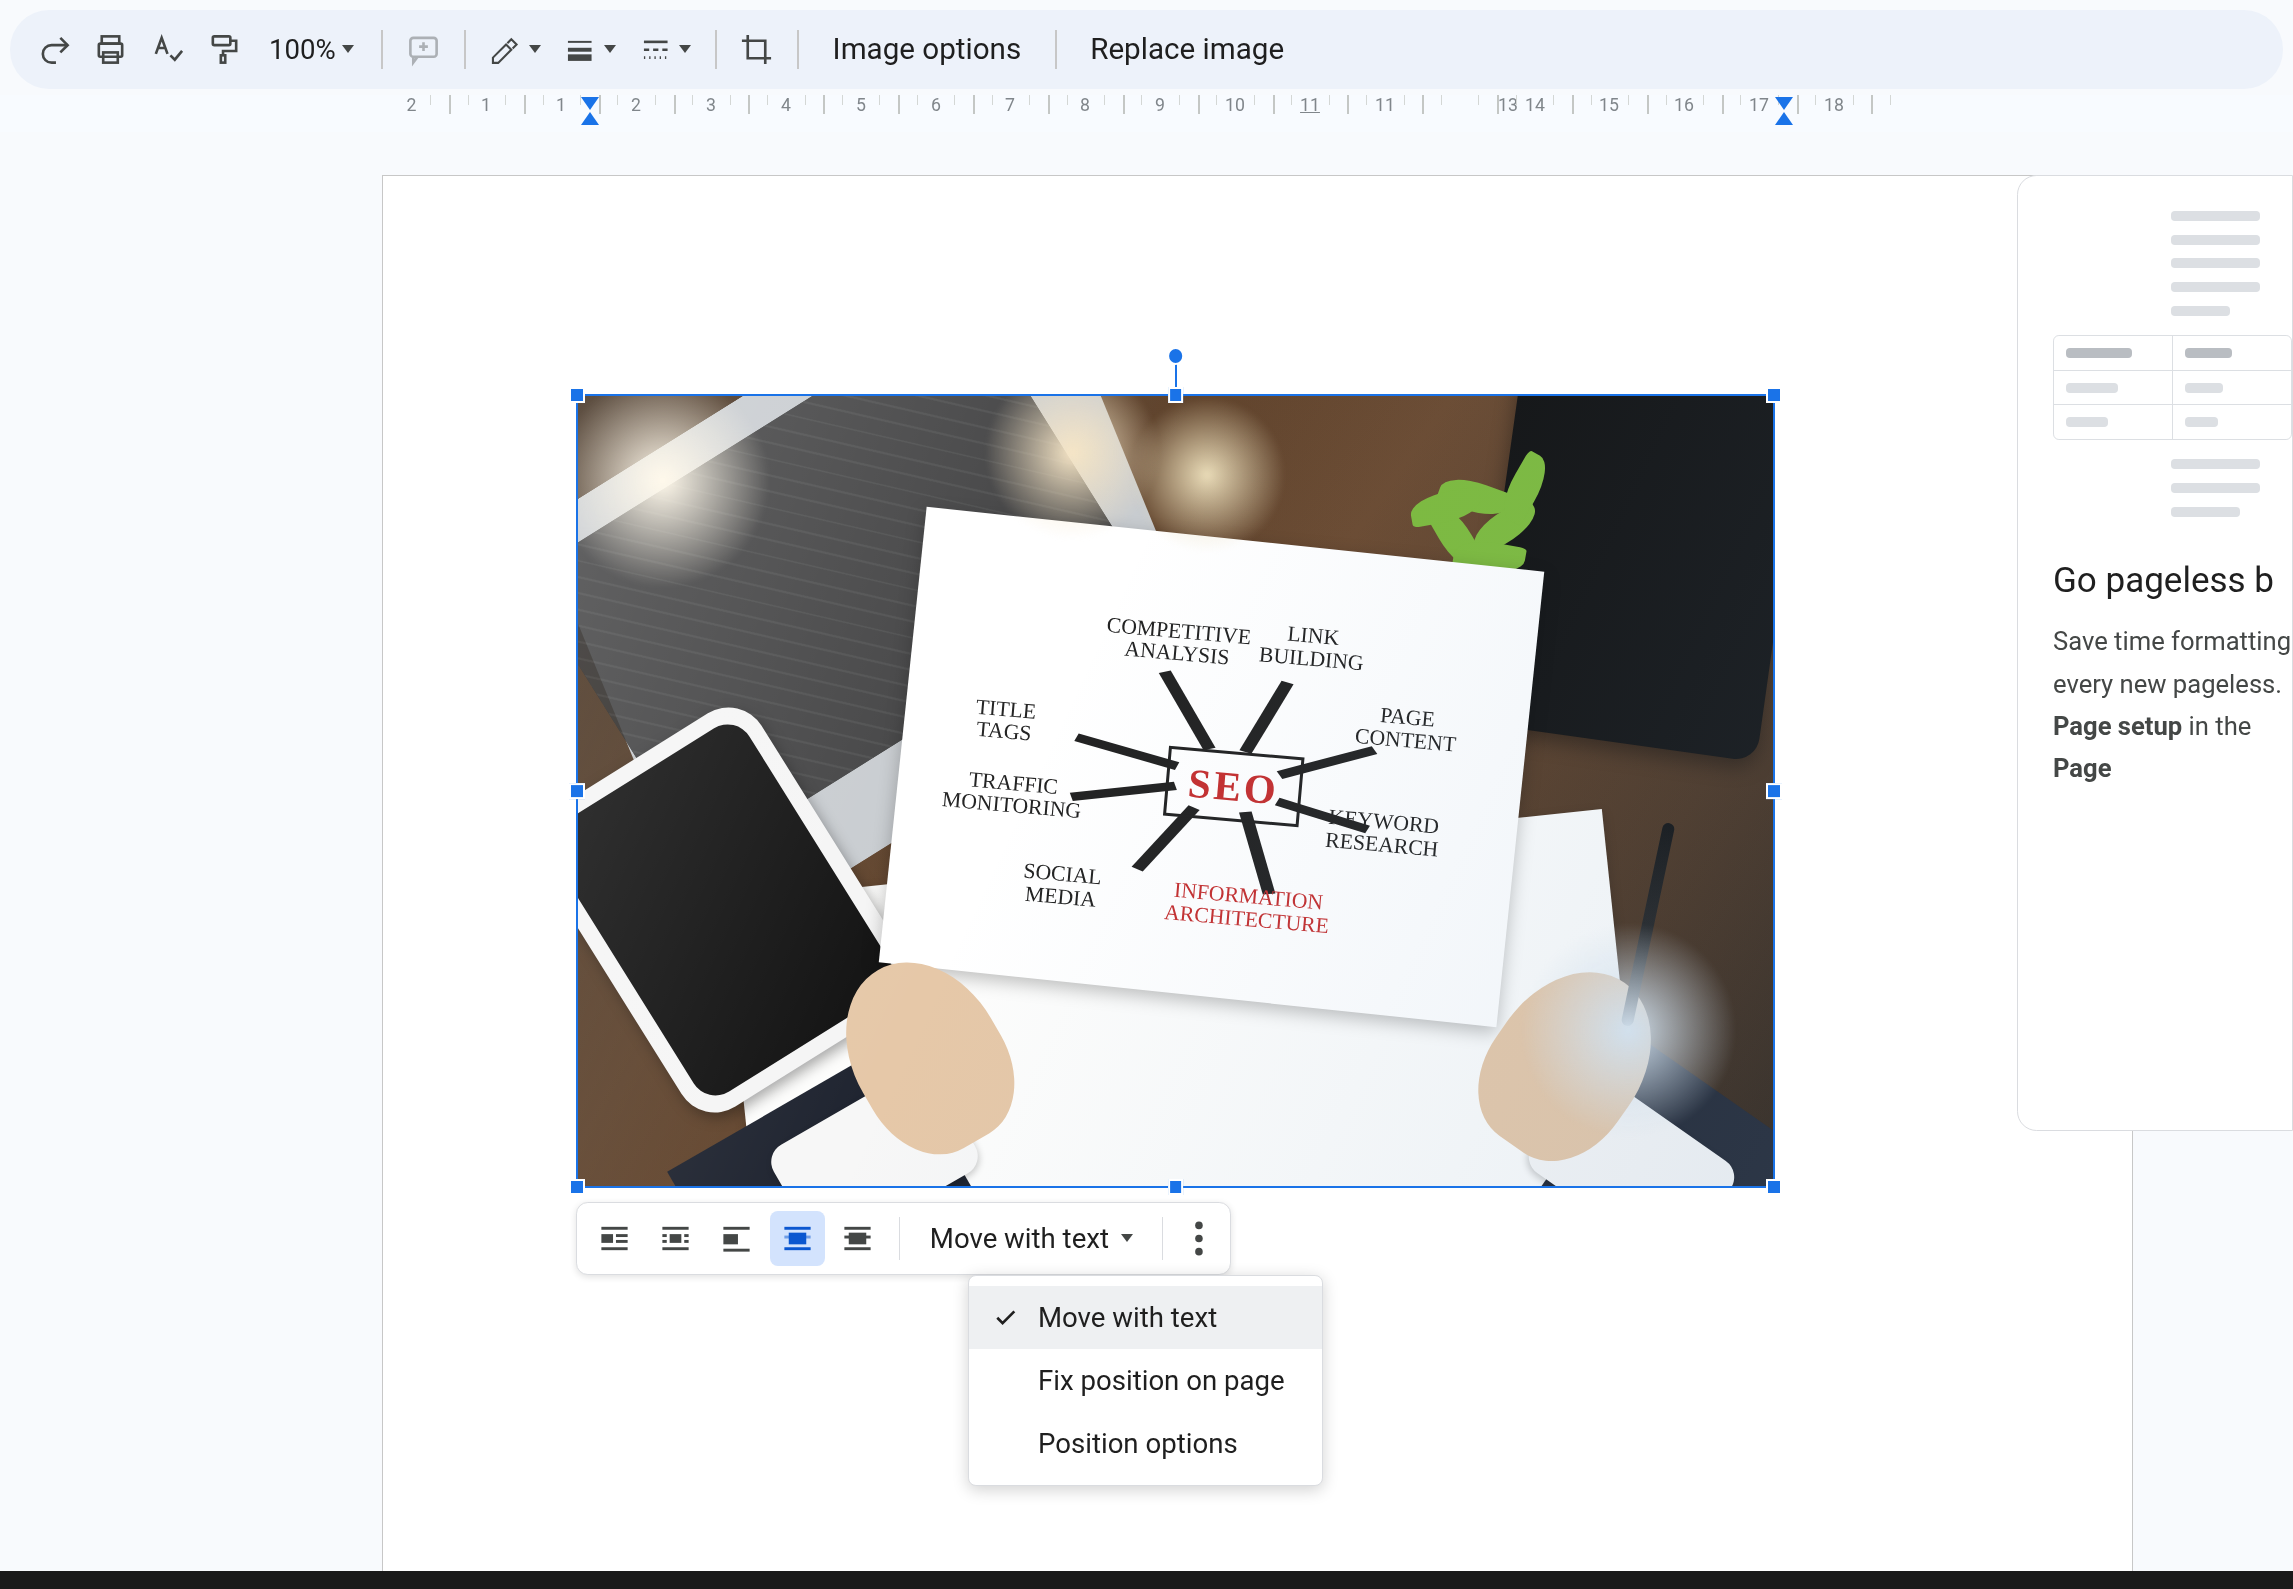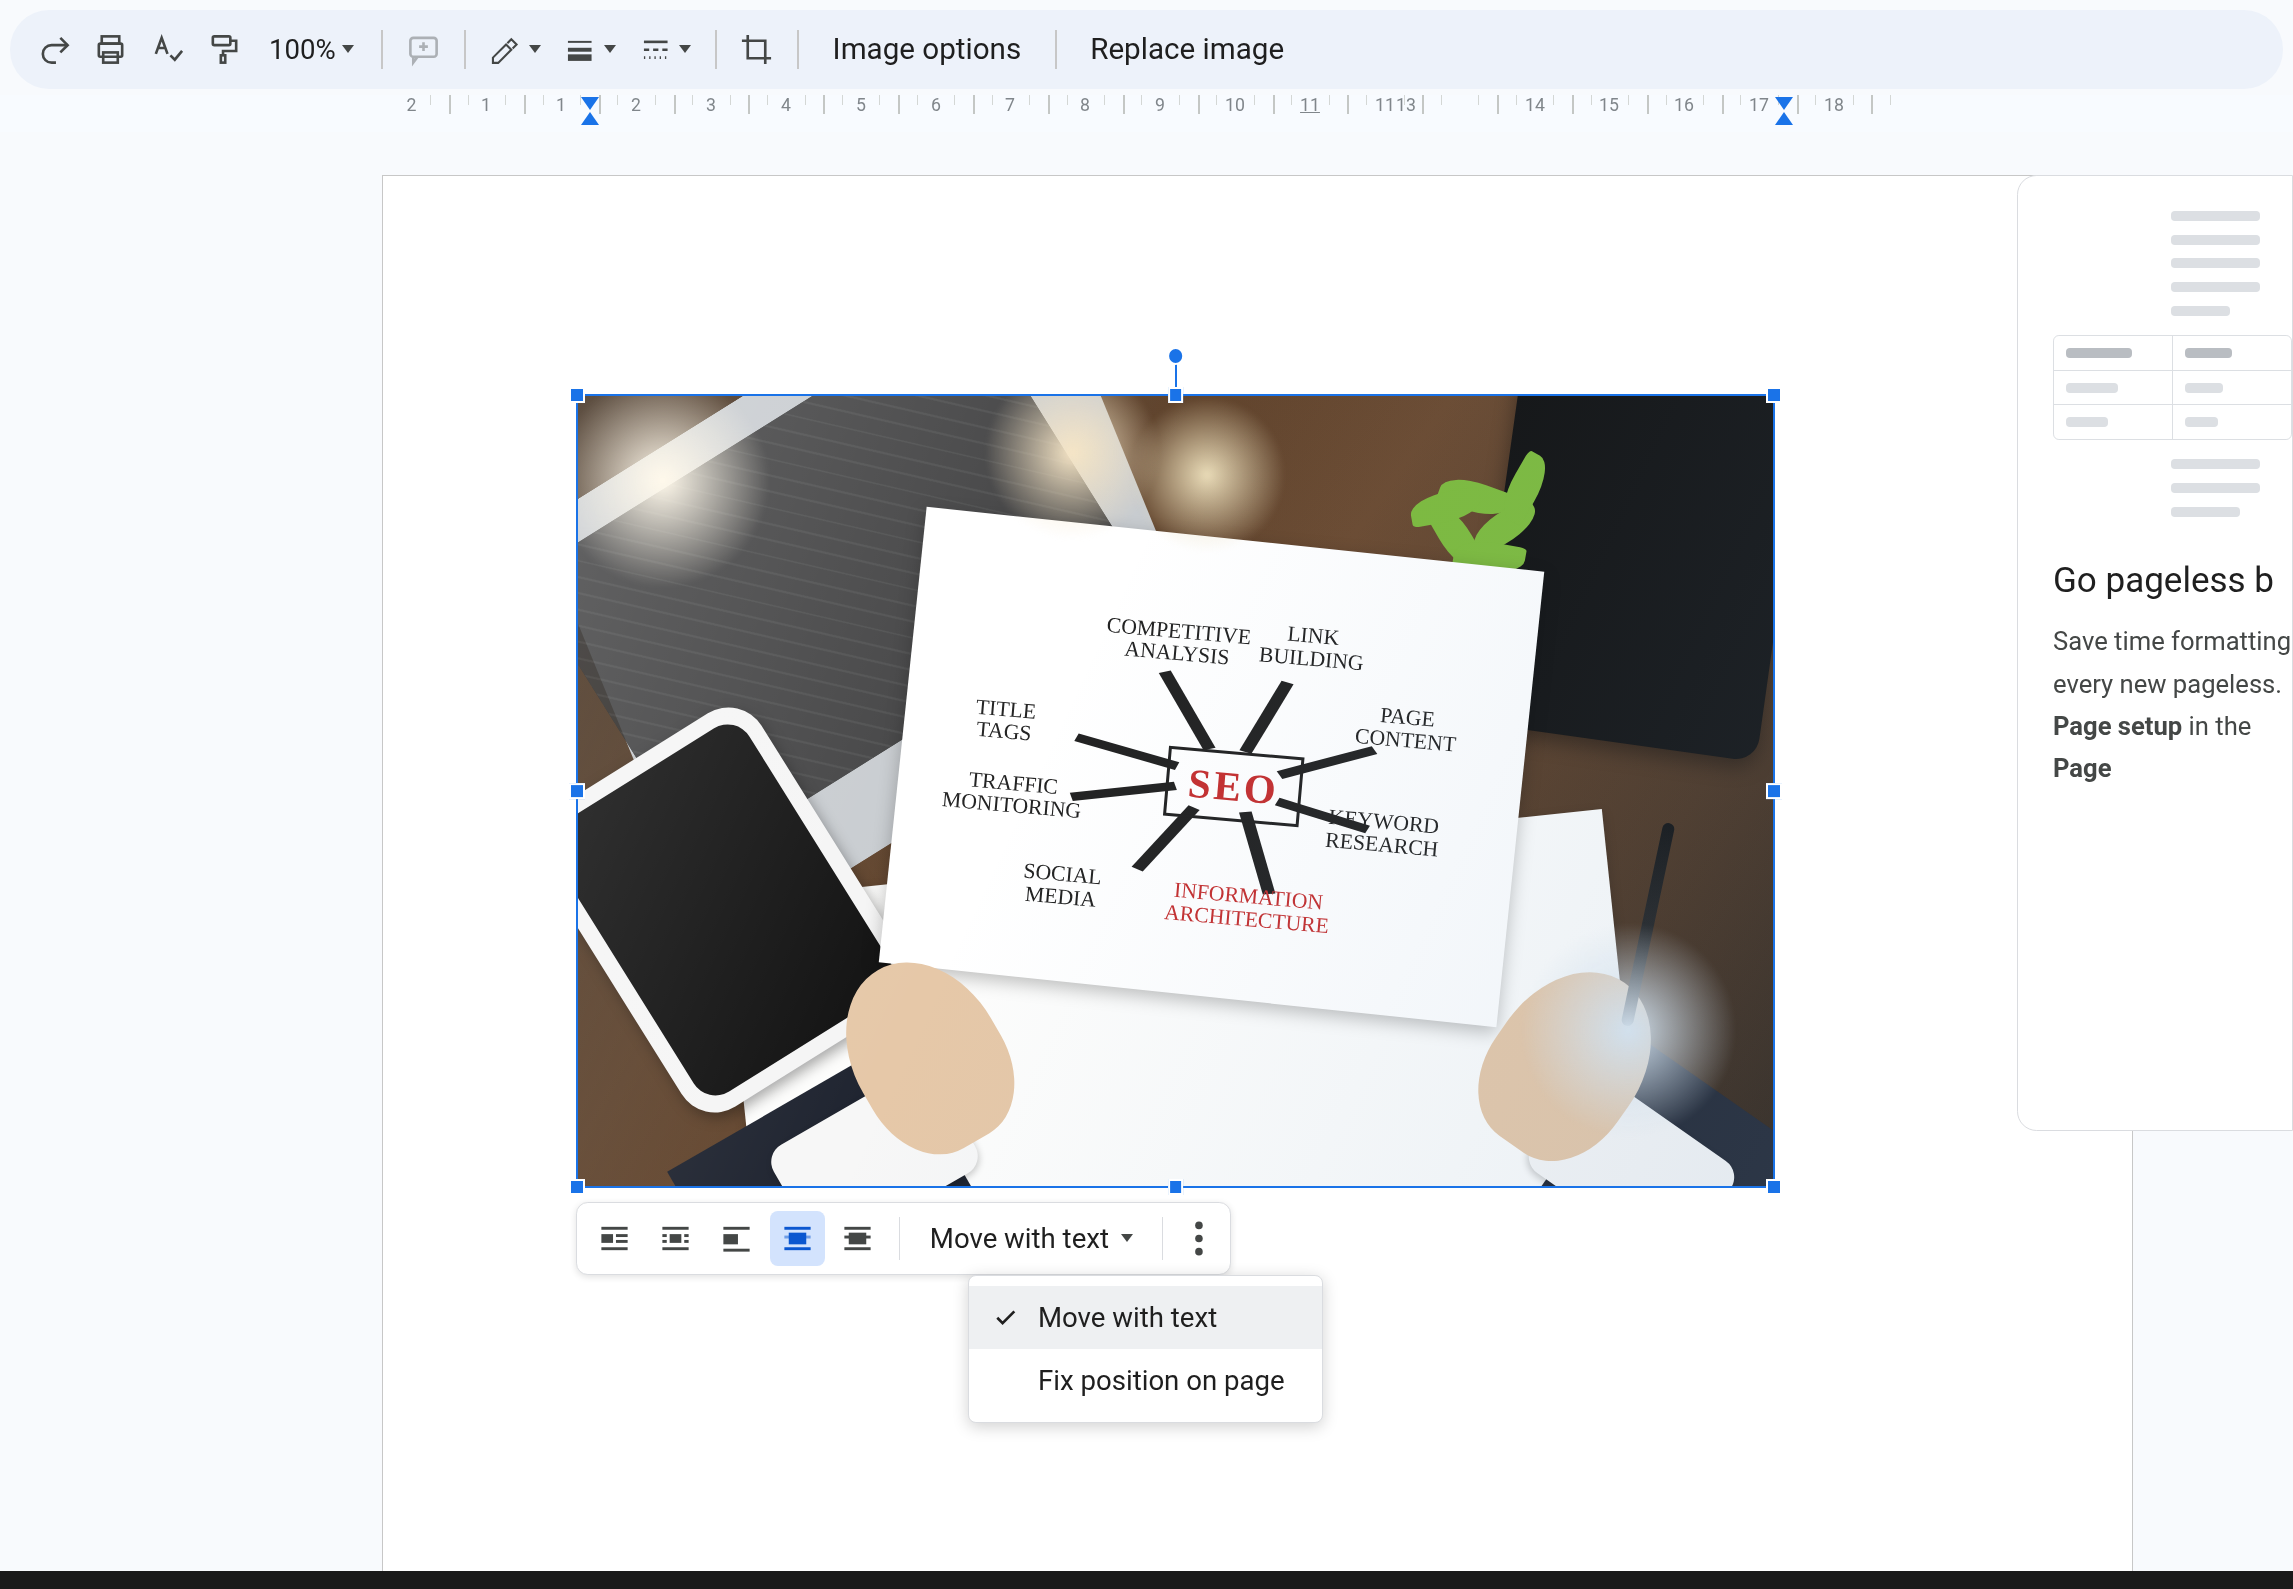--- a/index.html
+++ b/index.html
@@ -276,21 +276,21 @@
       <div class="tick-m" style="left: 891px;"></div>
       <div class="tick-s" style="left: 909px;"></div>
       <div class="tick-n" style="left: 928px; text-decoration: underline;">11</div>
       <div class="tick-s" style="left: 947px;"></div>
       <div class="tick-m" style="left: 965px;"></div>
       <div class="tick-s" style="left: 984px;"></div>
       <div class="tick-n" style="left: 1003px;">11</div>
       <div class="tick-s" style="left: 1022px;"></div>
       <div class="tick-m" style="left: 1040px;"></div>
       <div class="tick-s" style="left: 1059px;"></div>
-      <div class="tick-n" style="left: 1024px;">13</div>
+      <div class="tick-n" style="left: 1126px;">13</div>
       <div class="tick-s" style="left: 1096px;"></div>
       <div class="tick-m" style="left: 1115px;"></div>
       <div class="tick-s" style="left: 1134px;"></div>
       <div class="tick-n" style="left: 1153px;">14</div>
       <div class="tick-s" style="left: 1171px;"></div>
       <div class="tick-m" style="left: 1190px;"></div>
       <div class="tick-s" style="left: 1209px;"></div>
       <div class="tick-n" style="left: 1227px;">15</div>
       <div class="tick-s" style="left: 1246px;"></div>
       <div class="tick-m" style="left: 1265px;"></div>
@@ -454,20 +454,24 @@
             <svg width="25.6" height="25.6" viewBox="0 0 24 24" fill="none" stroke="#1f1f1f" stroke-width="2.5">
               <path d="M4 12l5 5L20 6"></path>
             </svg>
           </span>
         <span>Move with text</span>
       </div>
       <div class="mitem">
         <span class="chk"></span>
         <span>Fix position on page</span>
       </div>
+      <div class="mitem">
+        <span class="chk"></span>
+        <span>Position options</span>
+      </div>
     </div>
   </div>
 
   <div class="side">
     <div class="mock-lines" style="margin-left:118px">
       <div style="width:89px"></div>
         <div style="width:89px"></div>
         <div style="width:89px"></div>
         <div style="width:89px"></div>
         <div style="width:59px"></div>

